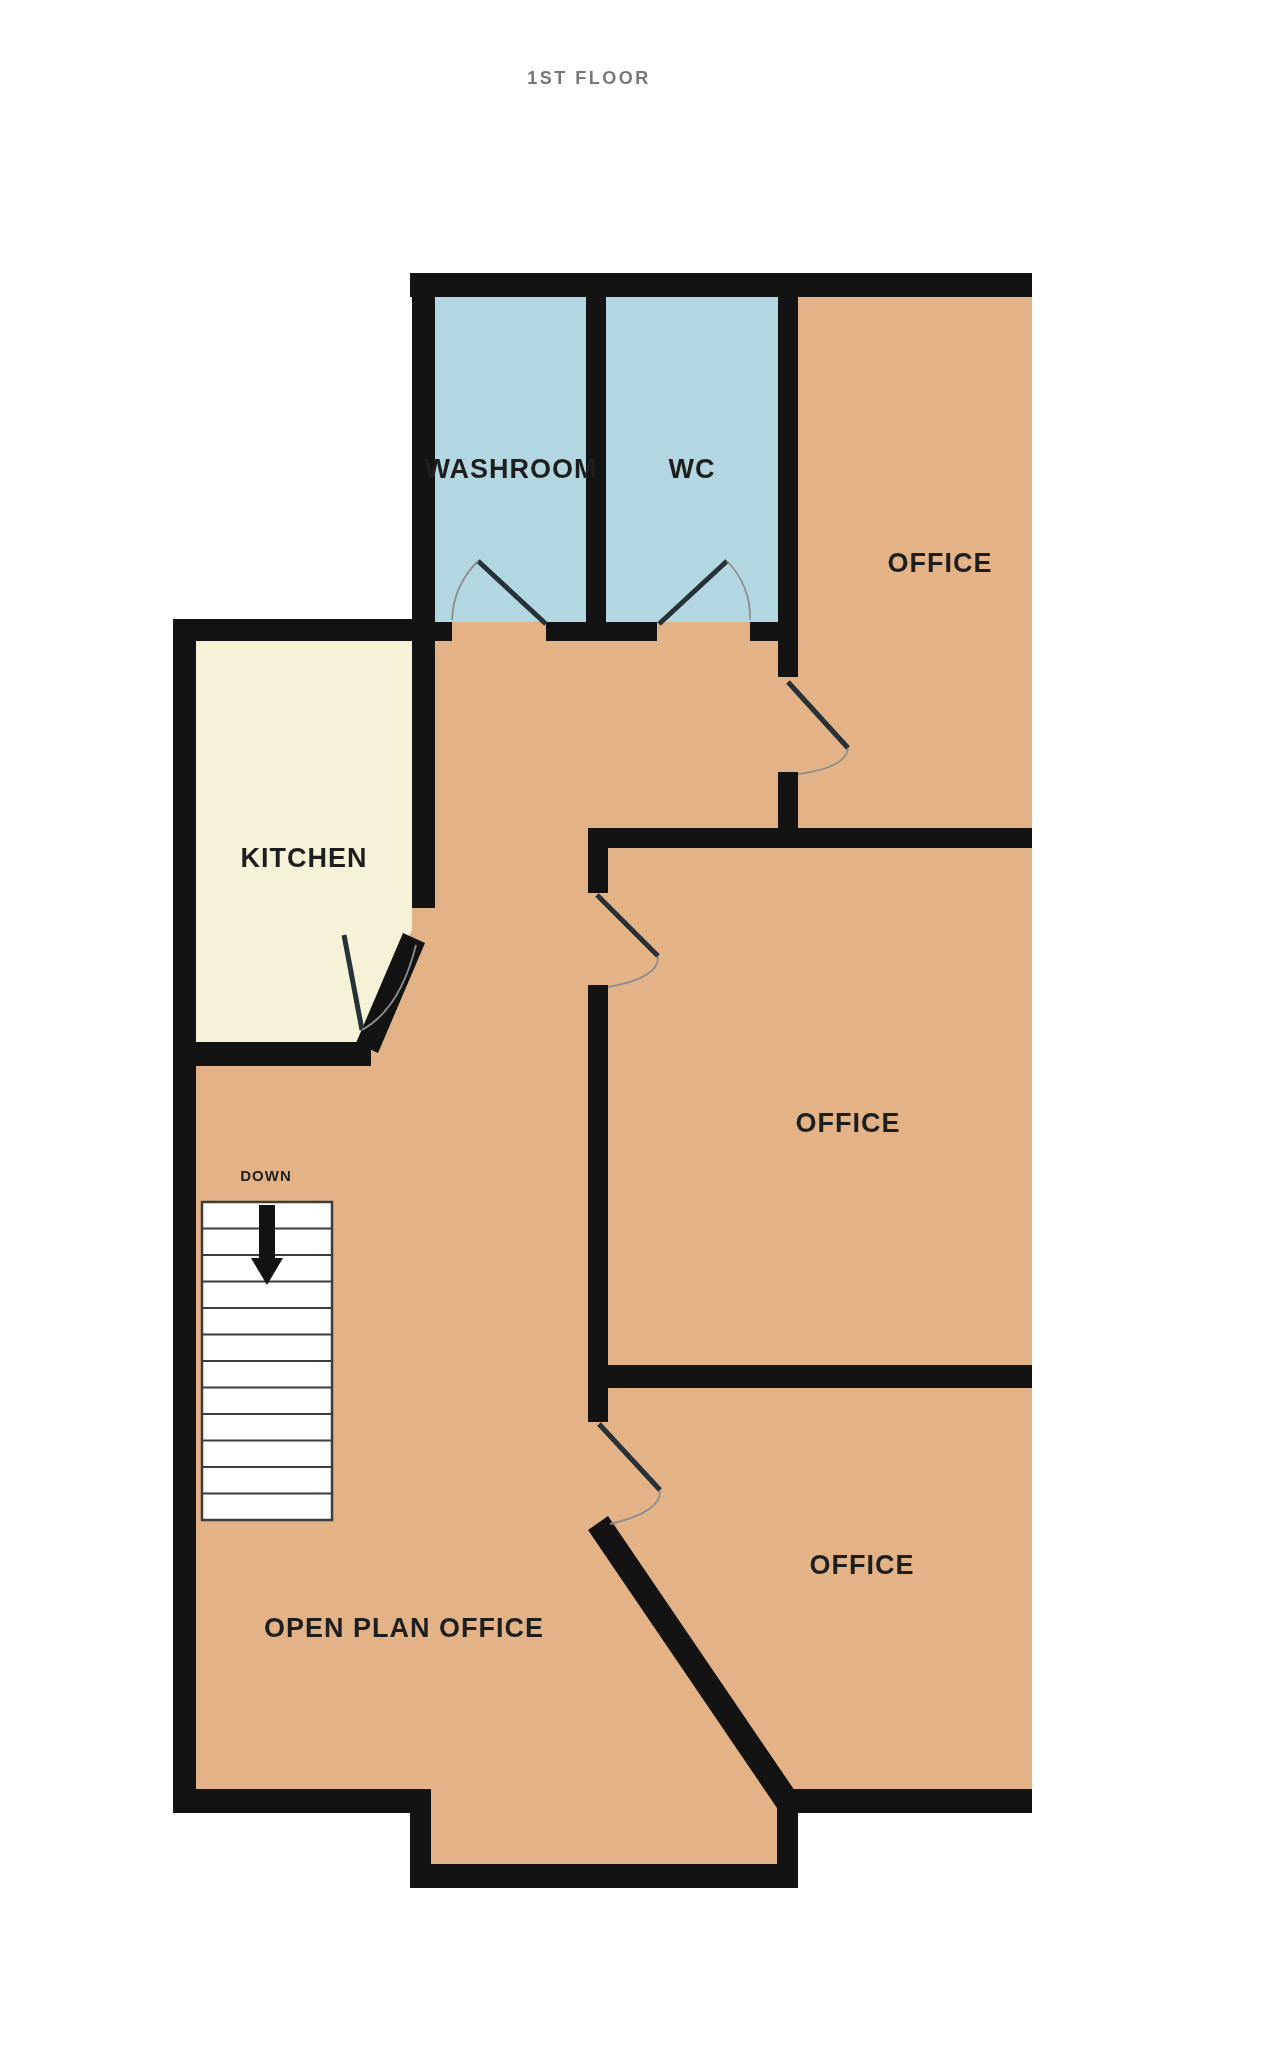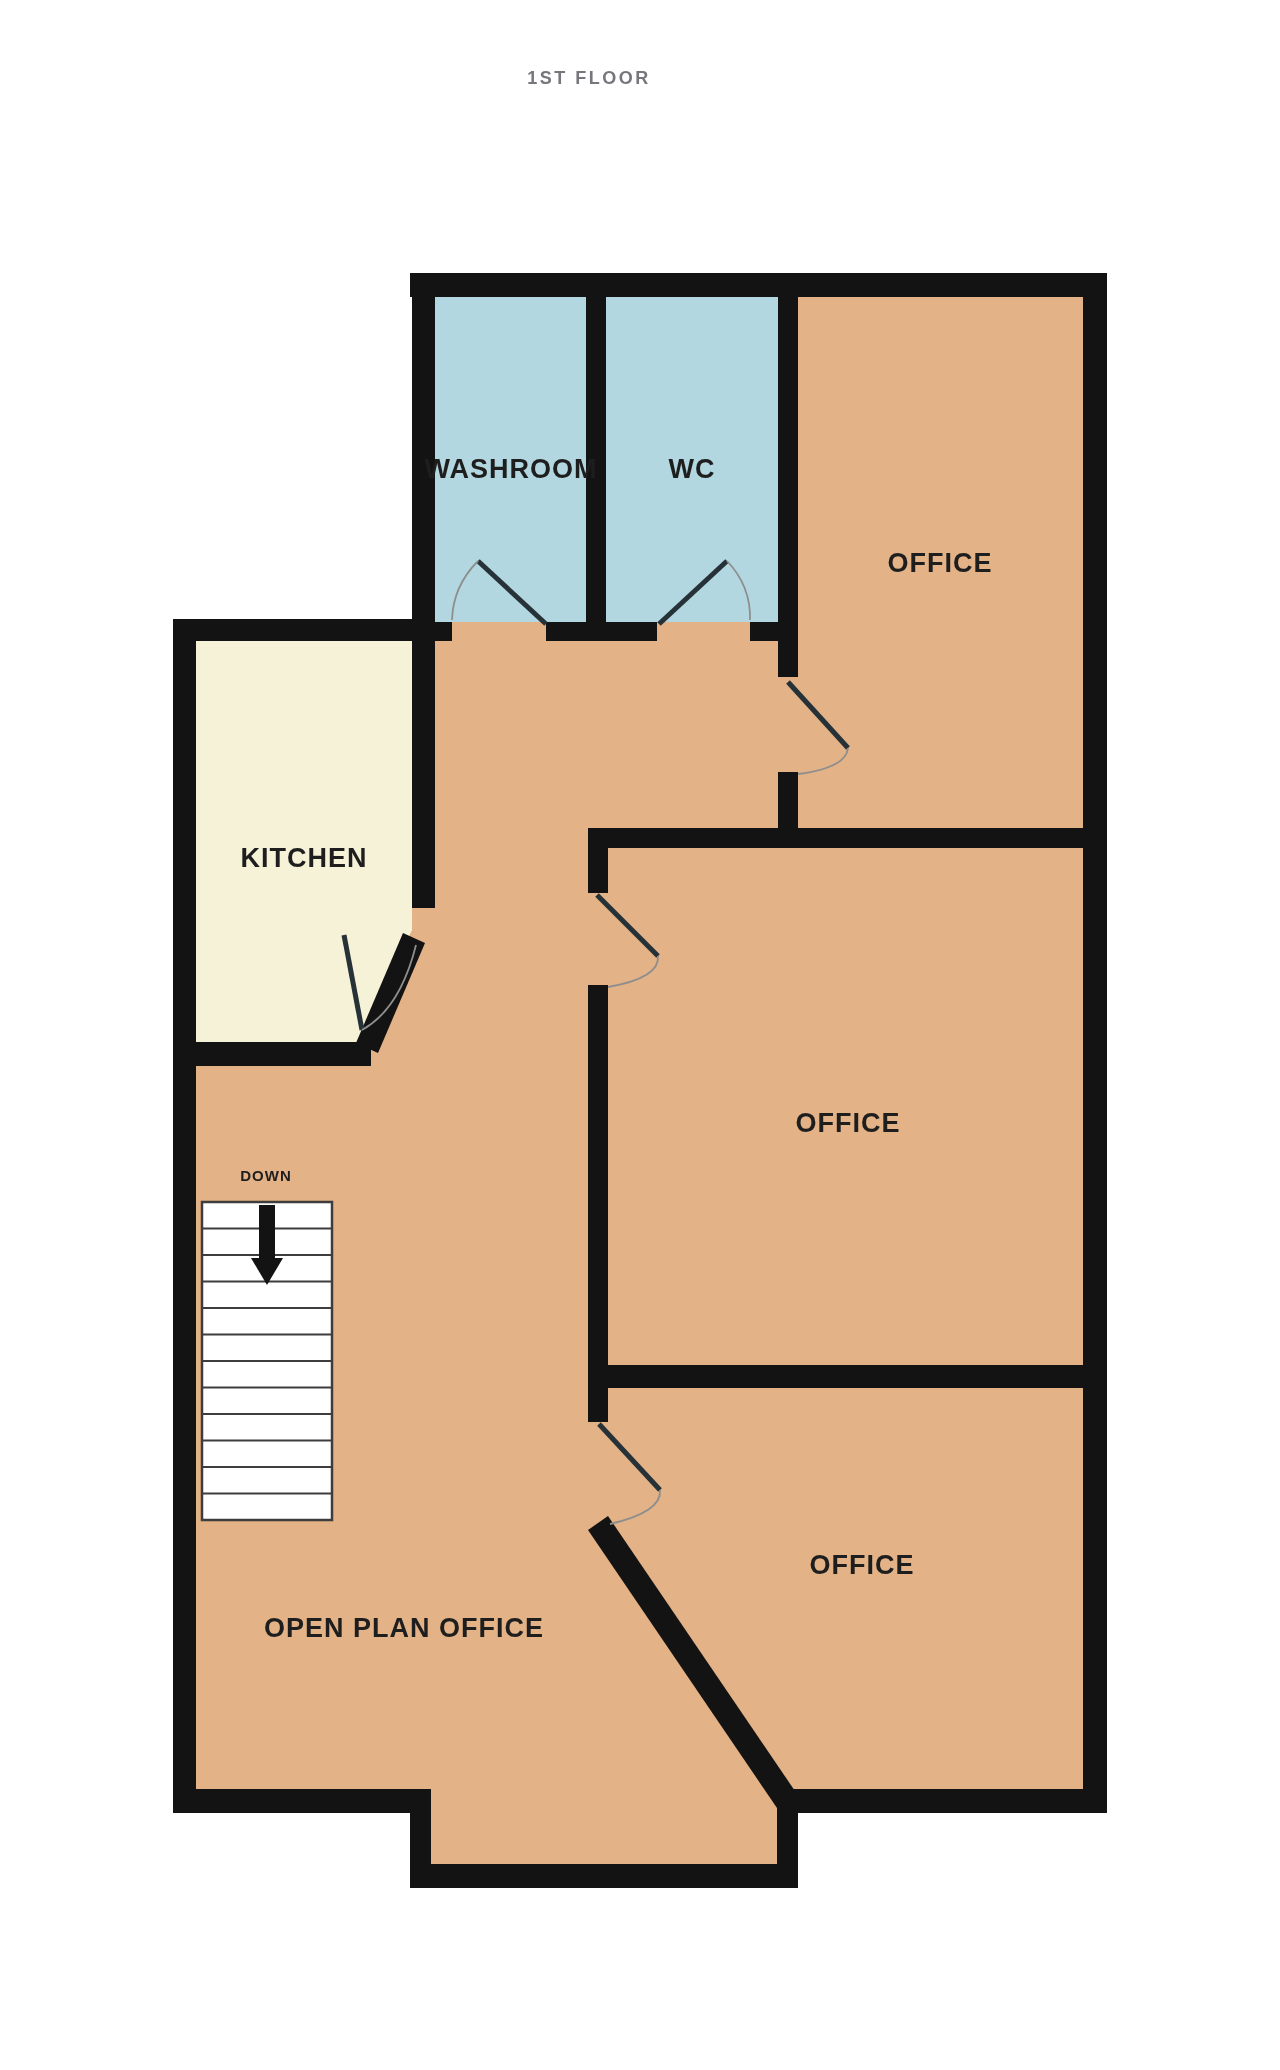--- a/index.html
+++ b/index.html
@@ -3,21 +3,21 @@
 <meta charset="utf-8">
 <style>
   html, body {
     margin: 0;
     padding: 0;
     background: #ffffff;
     font-family: "Liberation Sans", sans-serif;
   }
   #canvas {
     position: relative;
-    width: 1280px;
+    width: 1032px;
     height: 2070px;
     background: var(--background, #ffffff);
     overflow: hidden;
   }
   svg { display: block; }
 
   .wall        { fill: var(--wall, #131313); stroke: none; }
   .floor-base  { fill: var(--room-tan, #e3b286); }
   .room-tan    { fill: var(--room-tan, #e3b286); }
   .room-wet    { fill: var(--wet-blue, #b2d7e0); }

